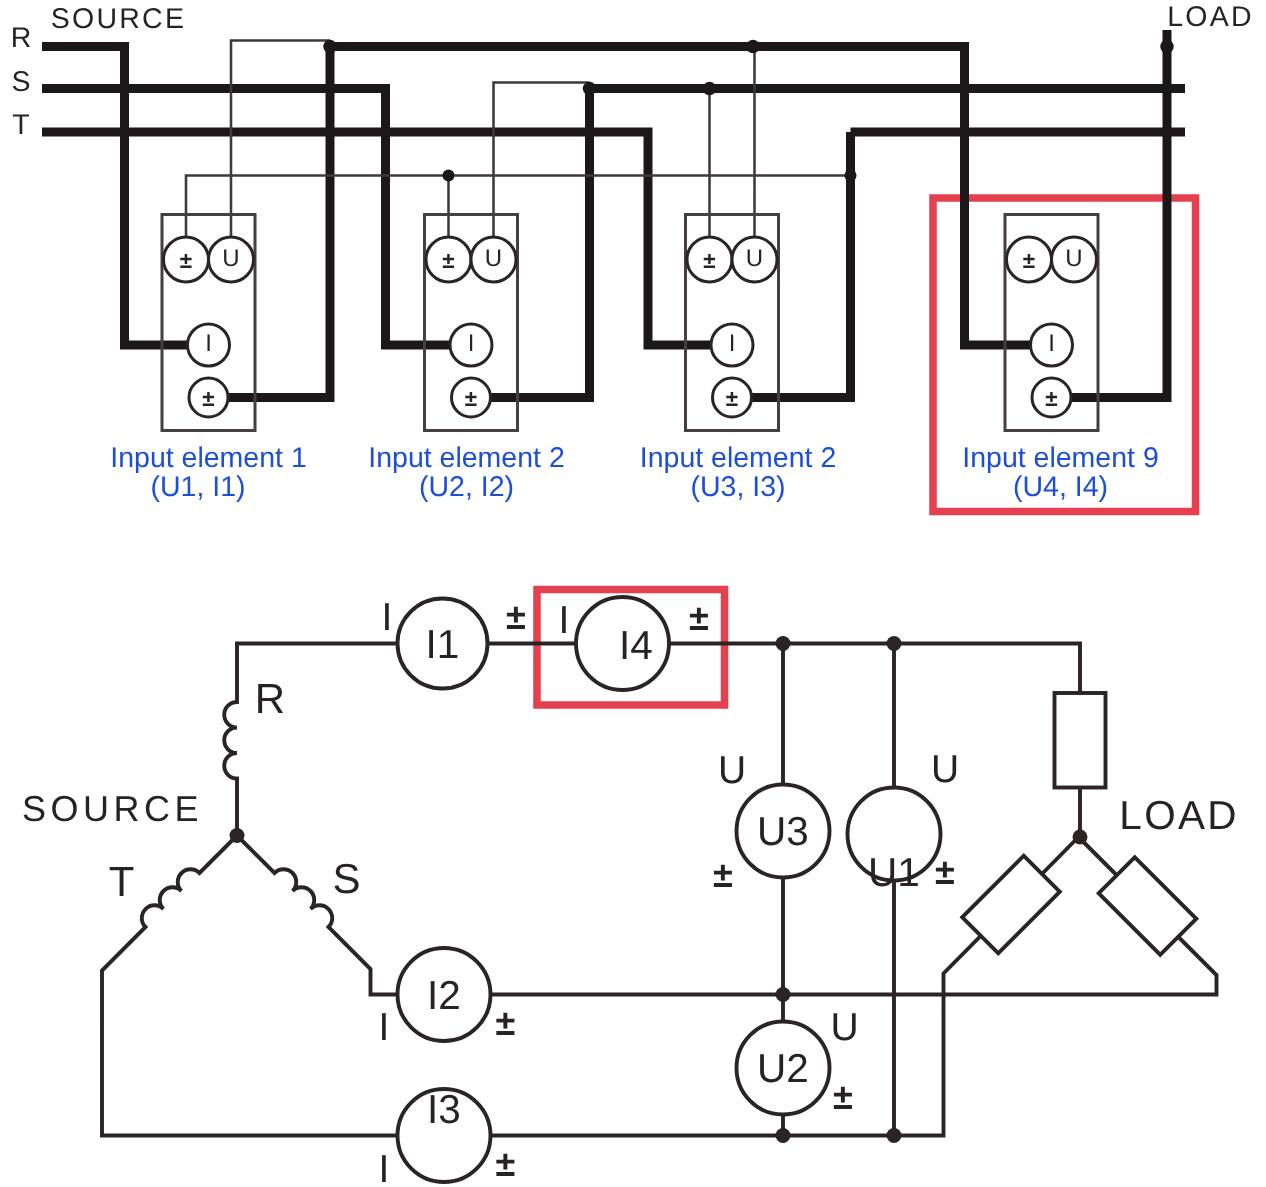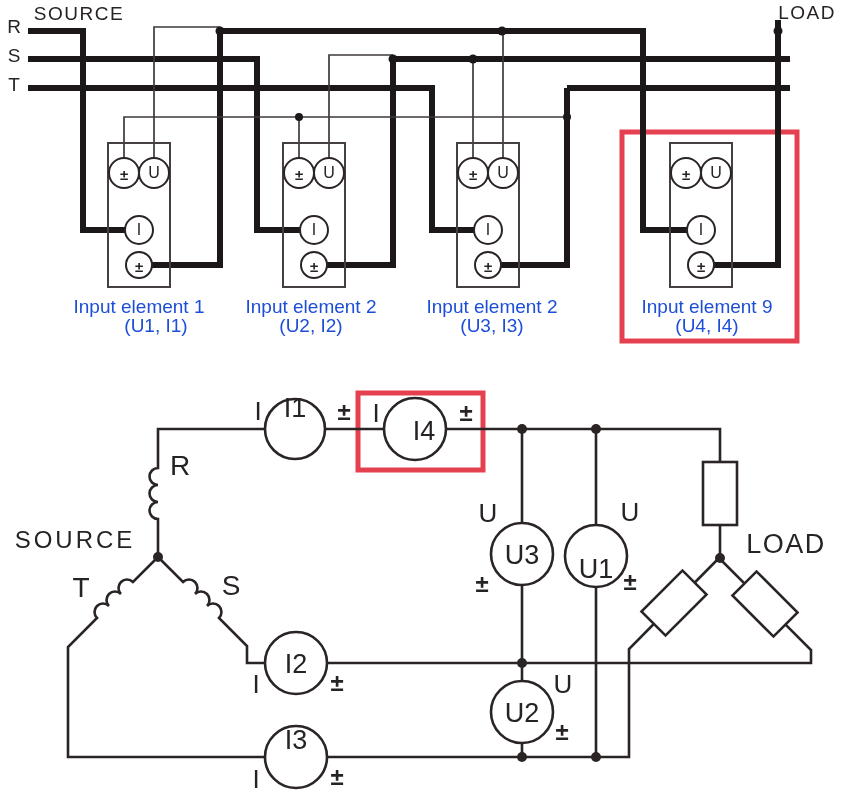--- a/index.html
+++ b/index.html
@@ -142,21 +142,21 @@
 <span class="lbl f19 ls1" style="left:807px;top:12px">LOAD</span>
 <span class="lbl f19" style="left:14px;top:26px">R</span>
 <span class="lbl f19" style="left:14px;top:55px">S</span>
 <span class="lbl f19" style="left:14px;top:84px">T</span>
 
 <span class="lbl f15 b" style="left:124px;top:174px">±</span>
 <span class="lbl f16" style="left:154px;top:173px">U</span>
 <span class="lbl f16" style="left:139px;top:230px">I</span>
 <span class="lbl f15 b" style="left:139px;top:266px">±</span>
 <span class="lbl f19 gray" style="left:139px;top:306px">Input element 1</span>
-<span class="lbl f19 gray" style="left:156px;top:325px">(U1, I1)</span>
+<span class="lbl f19 gray" style="left:132px;top:325px">(U1, I1)</span>
 
 <span class="lbl f15 b" style="left:299px;top:174px">±</span>
 <span class="lbl f16" style="left:329px;top:173px">U</span>
 <span class="lbl f16" style="left:314px;top:230px">I</span>
 <span class="lbl f15 b" style="left:314px;top:266px">±</span>
 <span class="lbl f19 gray" style="left:311px;top:306px">Input element 2</span>
 <span class="lbl f19 gray" style="left:311px;top:325px">(U2, I2)</span>
 
 <span class="lbl f15 b" style="left:473px;top:174px">±</span>
 <span class="lbl f16" style="left:503px;top:173px">U</span>
@@ -171,41 +171,41 @@
 <span class="lbl f15 b" style="left:701px;top:266px">±</span>
 <span class="lbl f19 gray" style="left:707px;top:306px">Input element 9</span>
 <span class="lbl f19 gray" style="left:707px;top:325px">(U4, I4)</span>
 
 <span class="lbl f24 ls3" style="left:75px;top:540px">SOURCE</span>
 <span class="lbl f27 ls1" style="left:786px;top:544px">LOAD</span>
 <span class="lbl f28" style="left:180px;top:466px">R</span>
 <span class="lbl f28" style="left:231px;top:586px">S</span>
 <span class="lbl f28" style="left:81px;top:588px">T</span>
 
-<span class="lbl f27" style="left:295px;top:408px">I1</span>
+<span class="lbl f27" style="left:295px;top:430px">I1</span>
 <span class="lbl f26" style="left:258px;top:411px">I</span>
 <span class="lbl f24 b" style="left:344px;top:412px">±</span>
 
 <span class="lbl f27" style="left:424px;top:431px">I4</span>
 <span class="lbl f26" style="left:376px;top:413px">I</span>
 <span class="lbl f24 b" style="left:466px;top:413px">±</span>
 
 <span class="lbl f27" style="left:296px;top:664px">I2</span>
 <span class="lbl f26" style="left:256px;top:684px">I</span>
 <span class="lbl f24 b" style="left:337px;top:683px">±</span>
 
 <span class="lbl f27" style="left:296px;top:740px">I3</span>
 <span class="lbl f26" style="left:256px;top:779px">I</span>
 <span class="lbl f24 b" style="left:337px;top:777px">±</span>
 
 <span class="lbl f27" style="left:522px;top:555px">U3</span>
 <span class="lbl f26" style="left:488px;top:513px">U</span>
 <span class="lbl f24 b" style="left:482px;top:584px">±</span>
 
-<span class="lbl f27" style="left:596px;top:569px">U1</span>
+<span class="lbl f27" style="left:596px;top:582px">U1</span>
 <span class="lbl f26" style="left:630px;top:512px">U</span>
 <span class="lbl f24 b" style="left:630px;top:582px">±</span>
 
 <span class="lbl f27" style="left:522px;top:713px">U2</span>
 <span class="lbl f26" style="left:563px;top:684px">U</span>
 <span class="lbl f24 b" style="left:562px;top:732px">±</span>
 
 </div>
 
 </body></html>

